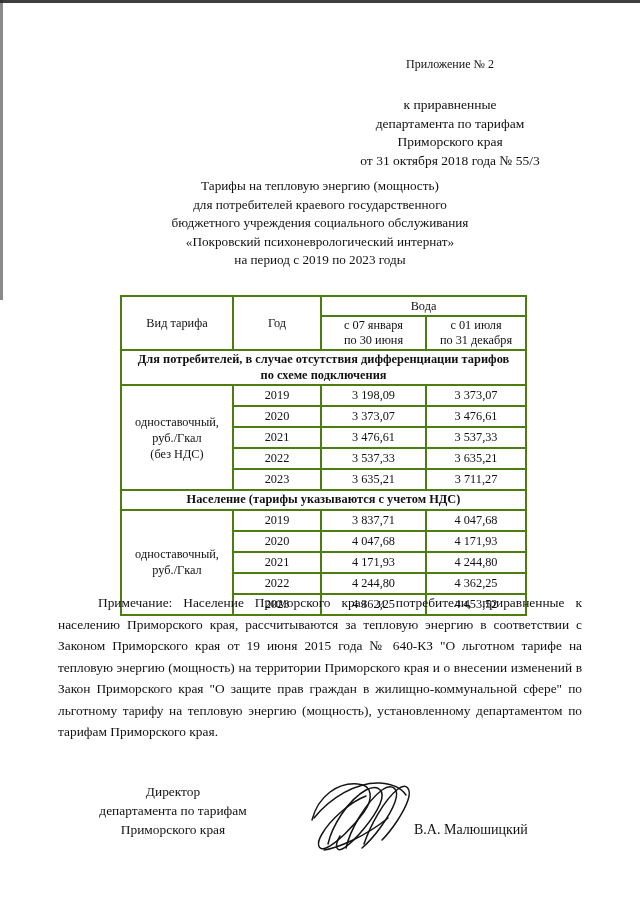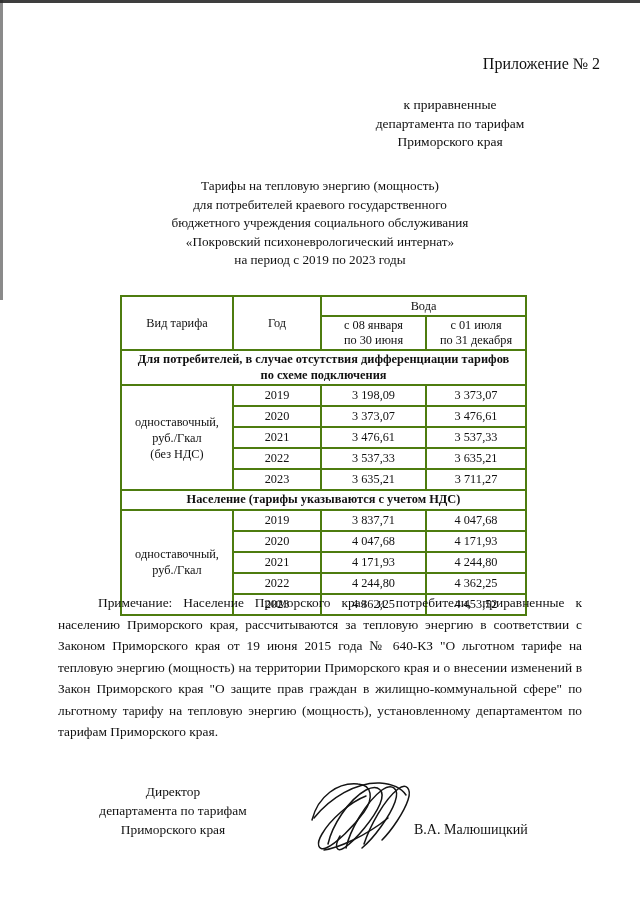--- a/index.html
+++ b/index.html
@@ -39,22 +39,22 @@
     width: 640px;
     height: 905px;
   }
 
   
   .appendix {
     position: absolute;
     top: 55px;
     left: 300px;
     width: 300px;
-    text-align: right;
-    font-size: 16px;
+    text-align: center;
+    font-size: 12px;
     line-height: 18px;
   }
   .addressee {
     position: absolute;
     top: 96px;
     left: 300px;
     width: 300px;
     text-align: center;
     font-size: 13.5px;
     line-height: 18.5px;
@@ -155,20 +155,21 @@
 
   <div class="scan-edge-top"></div>
   <div class="scan-edge-left"></div>
 
   <div class="appendix">Приложение № 2</div>
 
   <div class="addressee">
     <div>к приравненные</div>
     <div>департамента по тарифам</div>
     <div>Приморского края</div>
+    <div>от 31 октября 2018 года № 55/3</div>
   </div>
 
   <div class="doc-title">
     <div>Тарифы на тепловую энергию (мощность)</div>
     <div>для потребителей краевого государственного</div>
     <div>бюджетного учреждения социального обслуживания</div>
     <div>«Покровский психоневрологический интернат»</div>
     <div>на период с 2019 по 2023 годы</div>
   </div>
 
@@ -180,21 +181,21 @@
         <col class="c-jul">
     </colgroup>
     <tbody>
       <tr class="hdr-group">
         <td rowspan="2">Вид тарифа</td>
         <td rowspan="2">Год</td>
         <td colspan="2">Вода</td>
       </tr>
       <tr class="hdr-sub">
         <td>
-          <span>с 08 января</span><br>
+          <span>с 07 января</span><br>
           <span>по 30 июня</span>
         </td>
         <td>
           <span>с 01 июля</span><br>
           <span>по 31 декабря</span>
         </td>
       </tr>
 
       <tr class="section-row">
         <td colspan="4">

